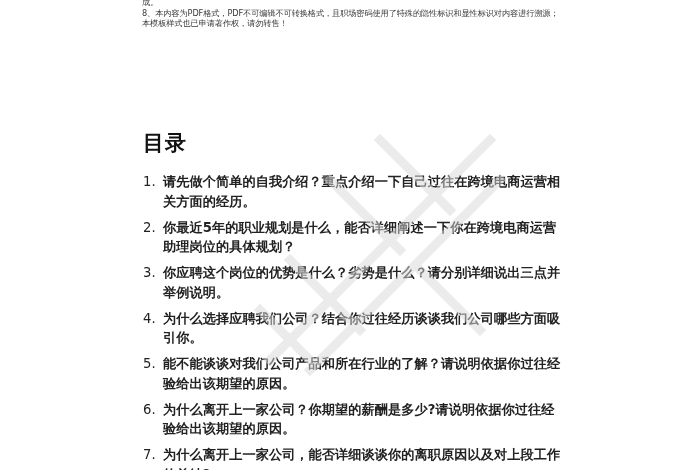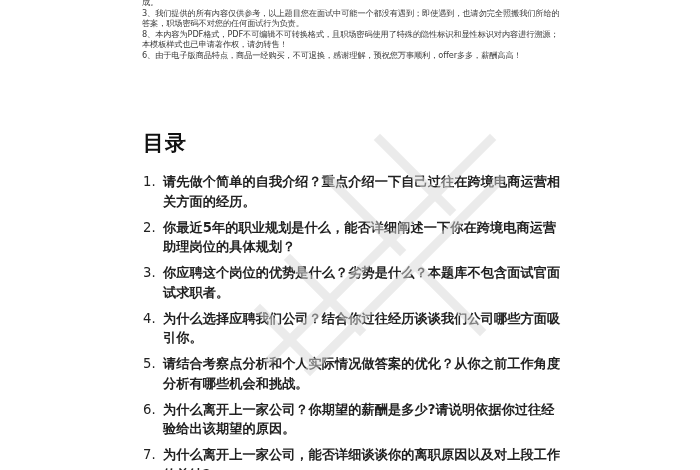--- a/index.html
+++ b/index.html
@@ -83,47 +83,45 @@
       opacity: 0.5;
     }
   </style>
 </head>
 <body>
 
 <div class="page">
 
   <div class="notes">
     <p>成。</p>
-    <p>3、我们提供的所有内容仅供参考，以上题目您在面试中可能一个都没有遇到；即使遇到，也请勿完全照搬我们所给的答案，职场密码不对您的任何面试行为负责。</p>
     <p>8、本内容为PDF格式，PDF不可编辑不可转换格式，且职场密码使用了特殊的隐性标识和显性标识对内容进行溯源；本模板样式也已申请著作权，请勿转售！</p>
-    <p>6、由于电子版商品特点，商品一经购买，不可退换，感谢理解，预祝您万事顺利，offer多多，薪酬高高！</p>
   </div>
 
   <h1 class="toc-title">目录</h1>
 
   <ol class="toc-list">
     <li class="toc-item">
       <span class="toc-num">1.</span>
       <span class="toc-text">请先做个简单的自我介绍？重点介绍一下自己过往在跨境电商运营相关方面的经历。</span>
     </li>
     <li class="toc-item">
       <span class="toc-num">2.</span>
       <span class="toc-text">你最近5年的职业规划是什么，能否详细阐述一下你在跨境电商运营助理岗位的具体规划？</span>
     </li>
     <li class="toc-item">
       <span class="toc-num">3.</span>
-      <span class="toc-text">你应聘这个岗位的优势是什么？劣势是什么？本题库不包含面试官面试求职者。</span>
+      <span class="toc-text">你应聘这个岗位的优势是什么？劣势是什么？请分别详细说出三点并举例说明。</span>
     </li>
     <li class="toc-item">
       <span class="toc-num">4.</span>
       <span class="toc-text">为什么选择应聘我们公司？结合你过往经历谈谈我们公司哪些方面吸引你。</span>
     </li>
     <li class="toc-item">
       <span class="toc-num">5.</span>
-      <span class="toc-text">请结合考察点分析和个人实际情况做答案的优化？从你之前工作角度分析有哪些机会和挑战。</span>
+      <span class="toc-text">能不能谈谈对我们公司产品和所在行业的了解？请说明依据你过往经验给出该期望的原因。</span>
     </li>
     <li class="toc-item">
       <span class="toc-num">6.</span>
       <span class="toc-text">为什么离开上一家公司？你期望的薪酬是多少?请说明依据你过往经验给出该期望的原因。</span>
     </li>
     <li class="toc-item">
       <span class="toc-num">7.</span>
       <span class="toc-text">为什么离开上一家公司，能否详细谈谈你的离职原因以及对上段工作的总结?</span>
     </li>
   </ol>

